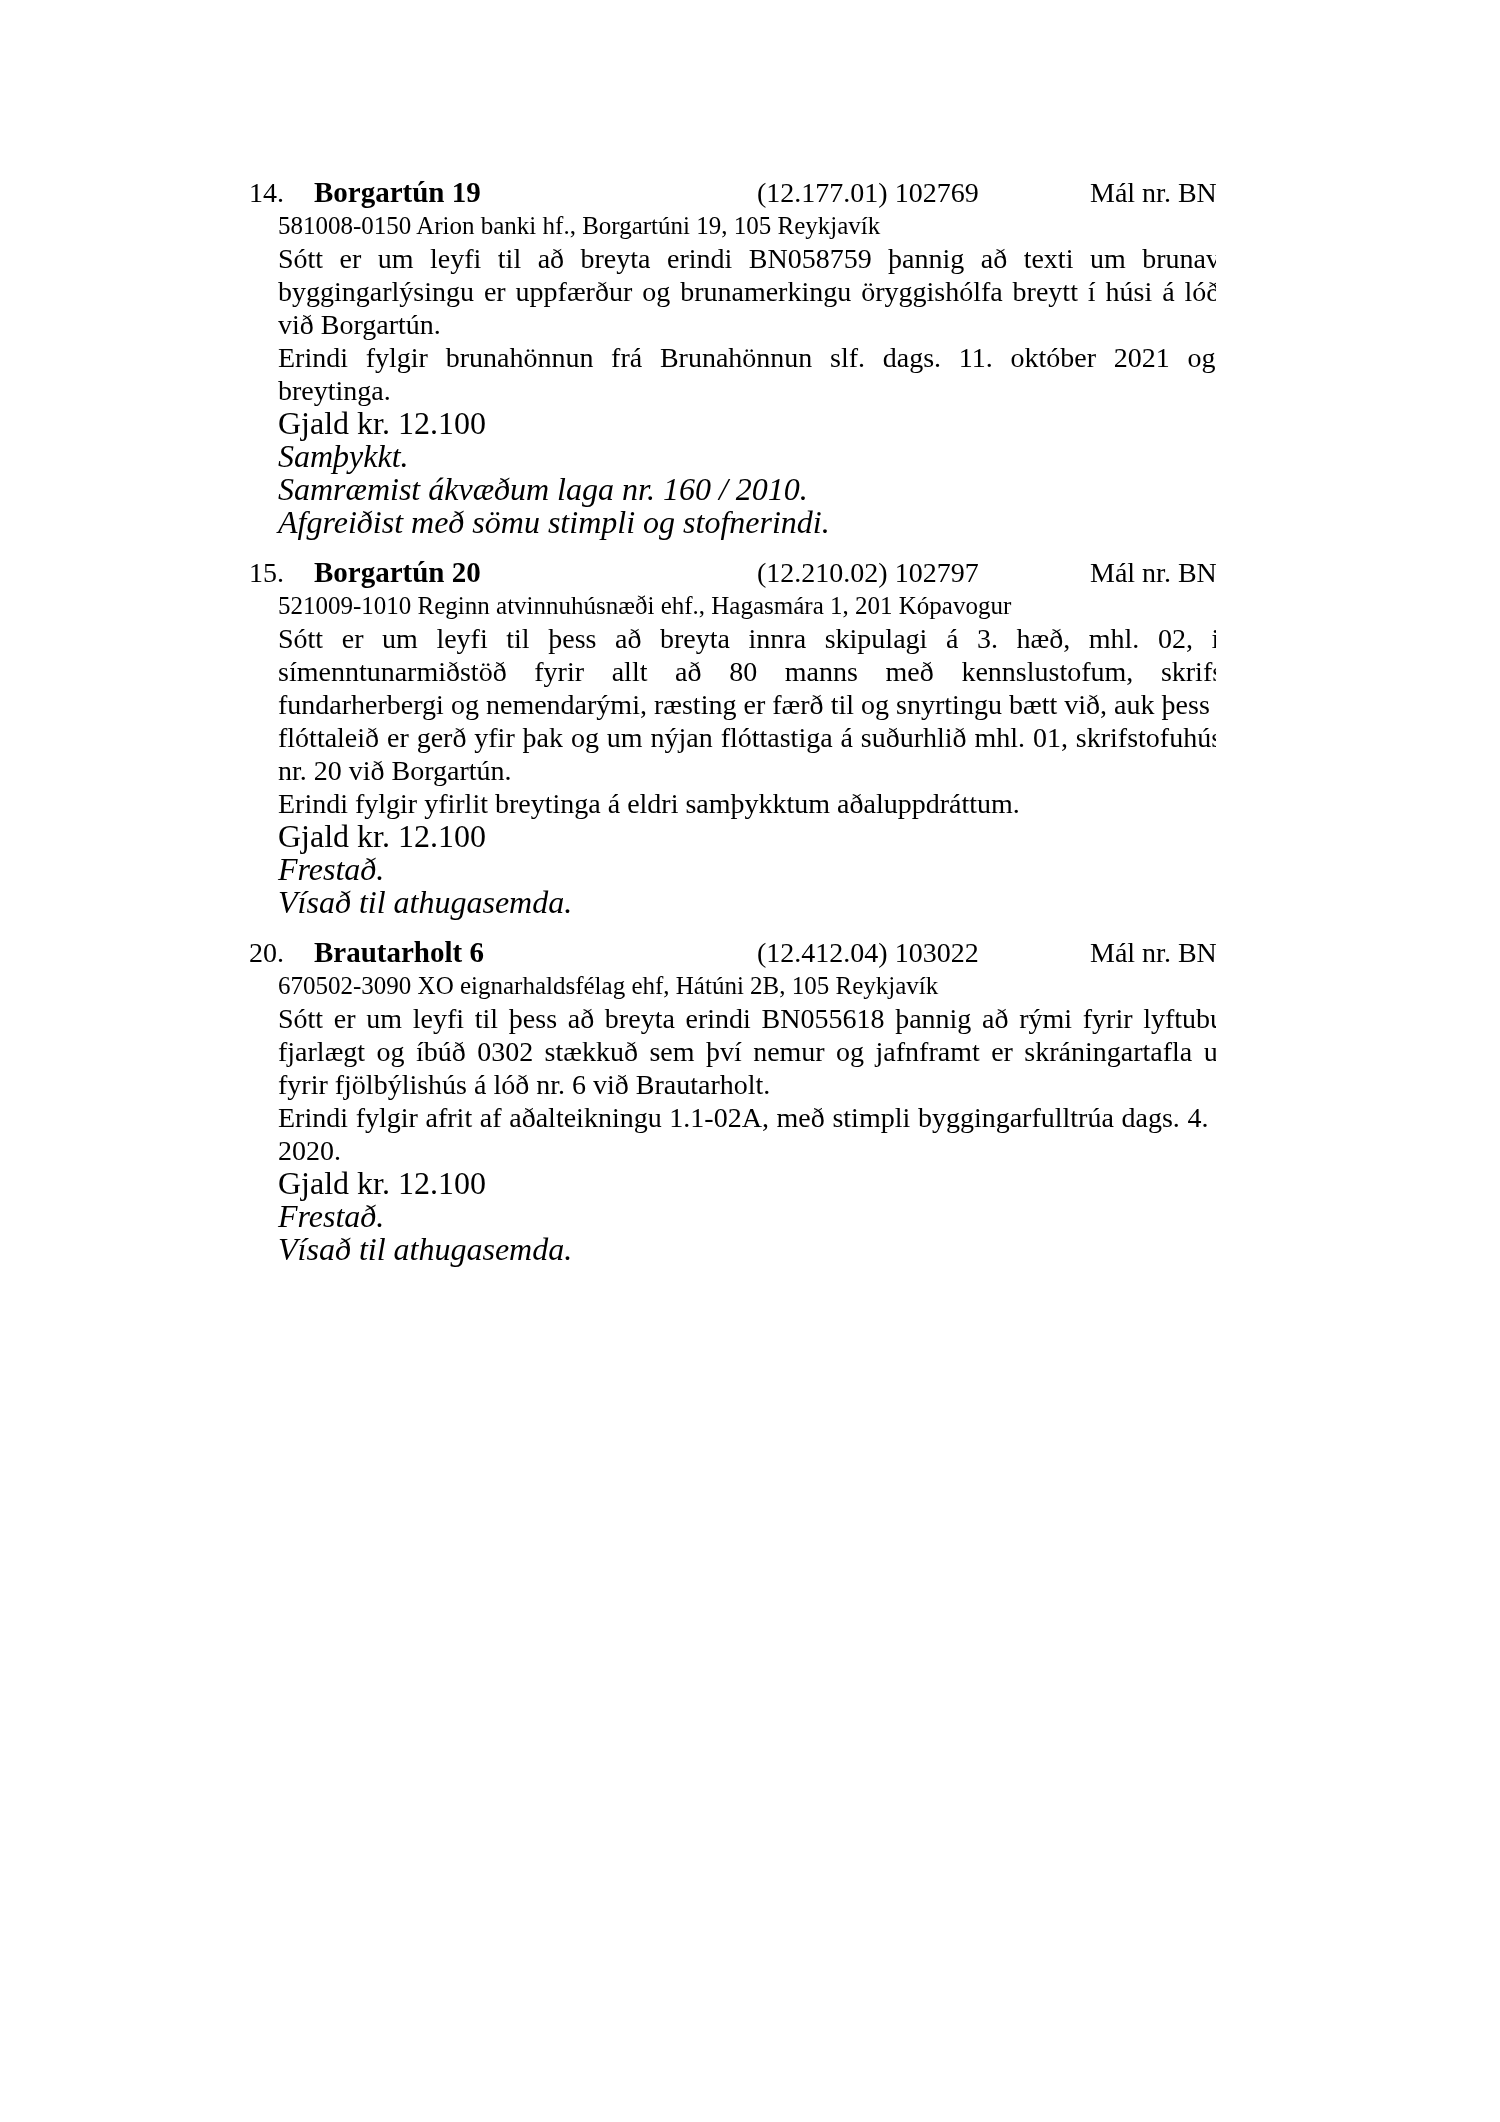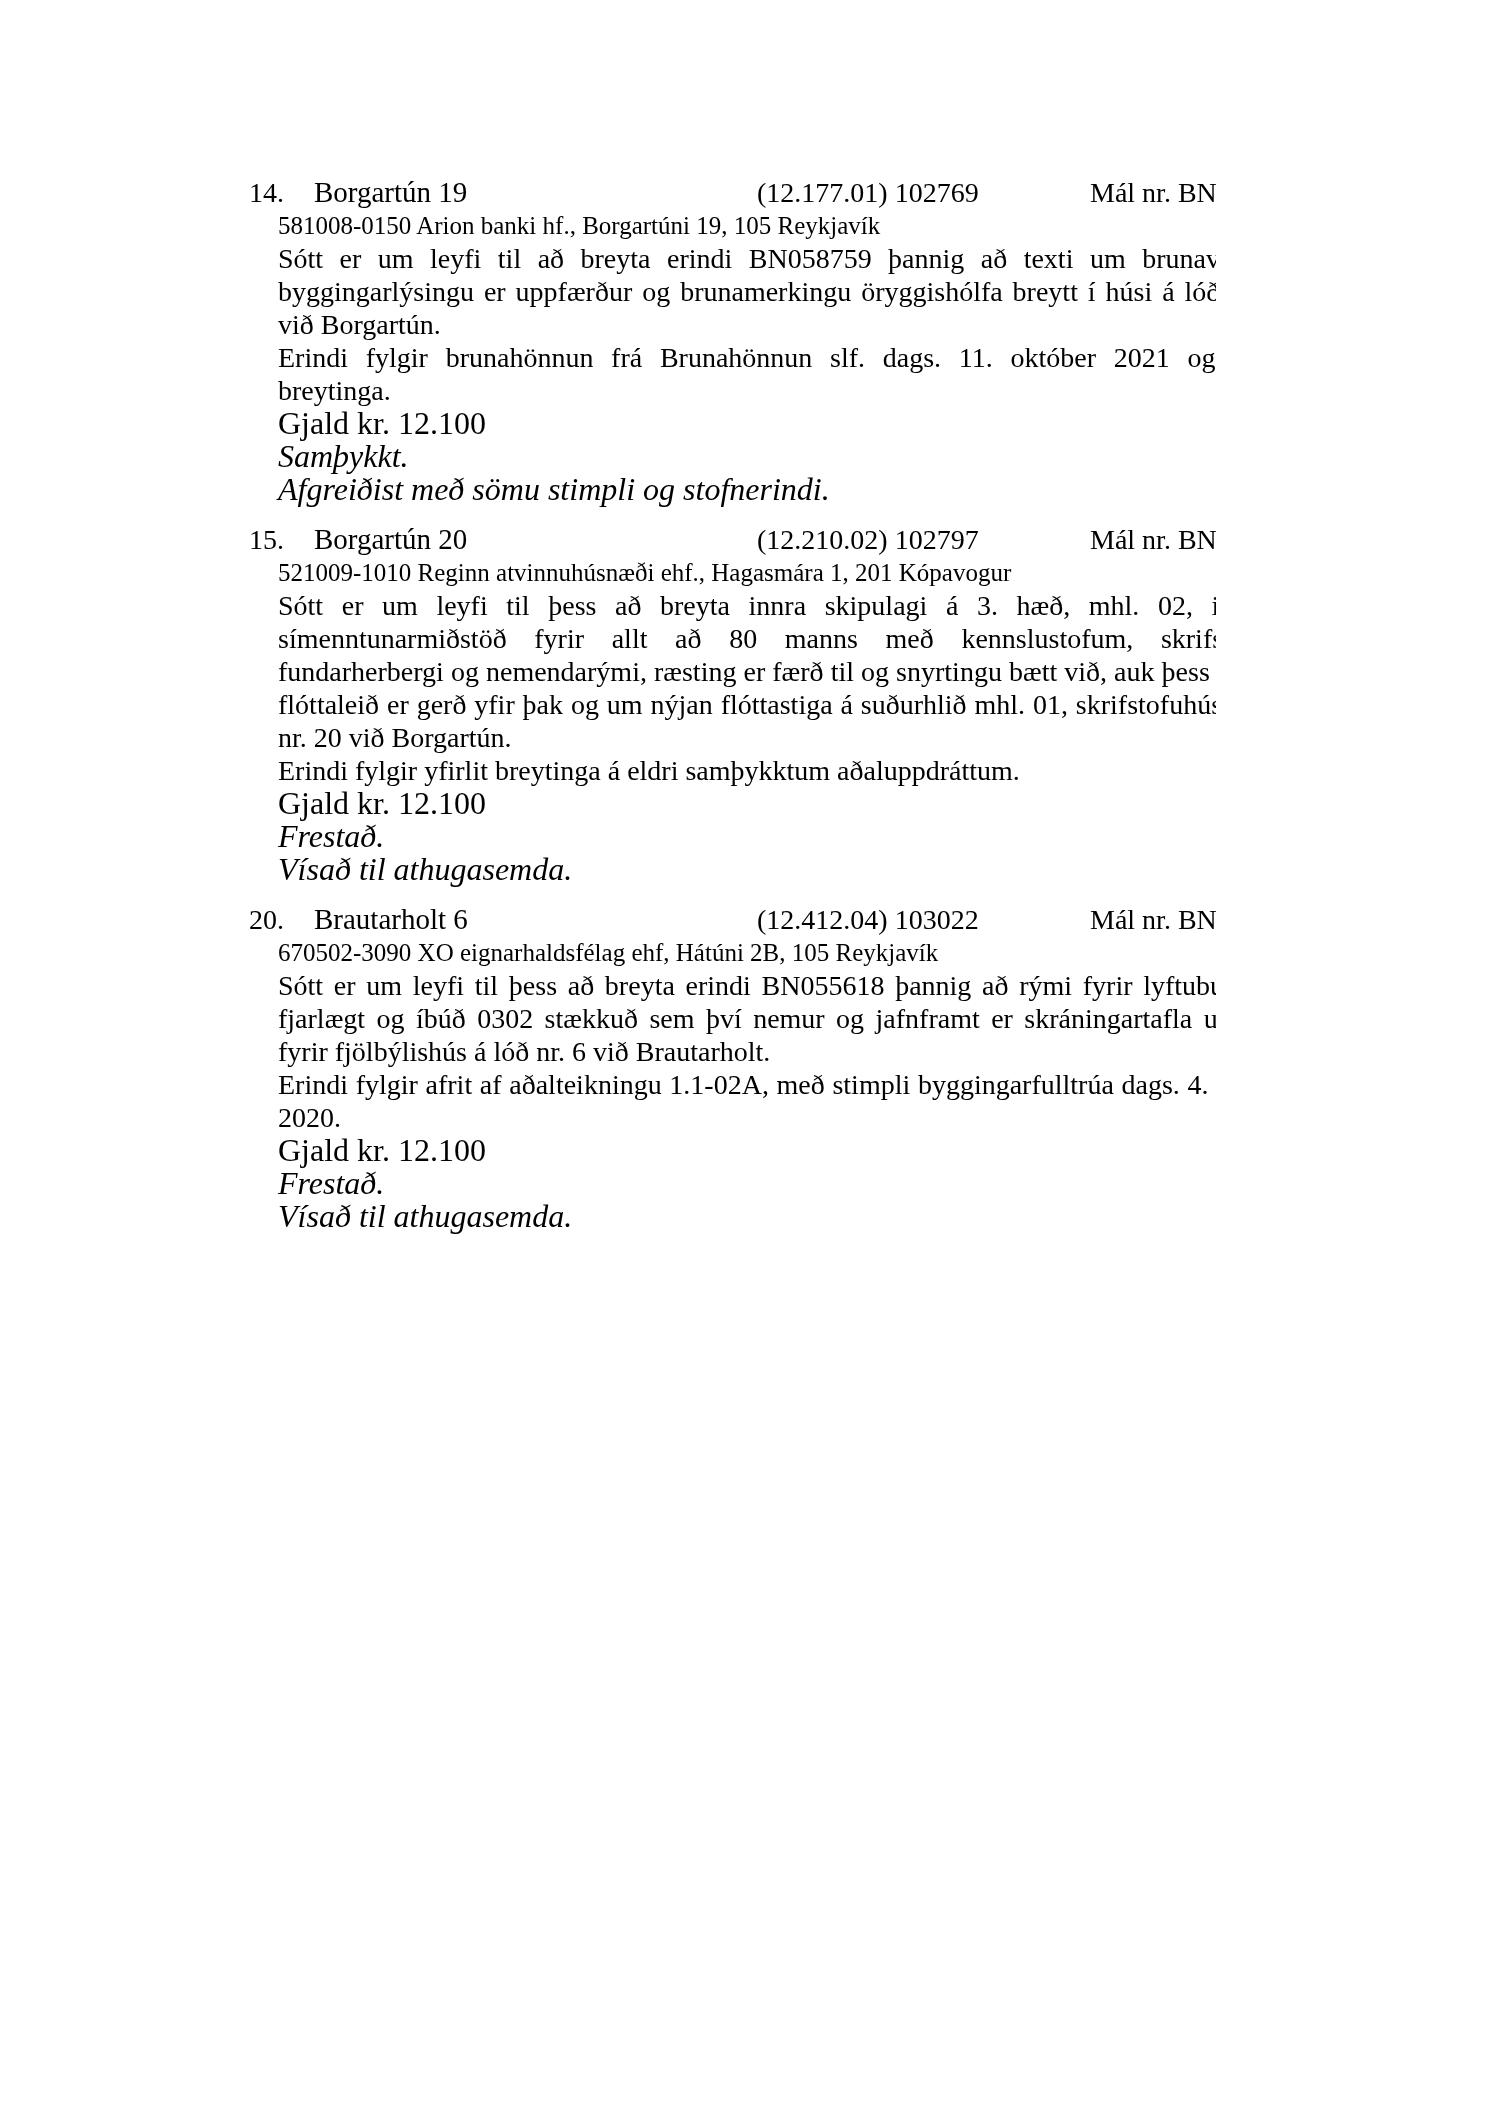--- a/index.html
+++ b/index.html
@@ -32,21 +32,21 @@
     line-height: 33px;
     white-space: nowrap;
   }
   .item-header .num {
     position: absolute;
     left: 0;
   }
   .item-header .title {
     position: absolute;
     left: 65px;
-    font-weight: normal;
+    font-weight: bold;
     font-size: 29px;
   }
   .item-header .ref {
     position: absolute;
     left: 508px;
   }
   .item-header .case {
     position: absolute;
     left: 841px;
   }
@@ -93,20 +93,21 @@
         <span class="num">14.</span>
         <span class="title">Borgartún 19</span>
         <span class="ref">(12.177.01) 102769</span>
         <span class="case">Mál nr. BN060056</span>
       </div>
       <div class="addr">581008-0150 Arion banki hf., Borgartúni 19, 105 Reykjavík</div>
       <p class="para">Sótt er um leyfi til að breyta erindi BN058759 þannig að texti um brunavarnir í byggingarlýsingu er uppfærður og brunamerkingu öryggishólfa breytt í húsi á lóð nr. 19 við Borgartún.</p>
       <p class="para">Erindi fylgir brunahönnun frá Brunahönnun slf. dags. 11. október 2021 og yfirlit breytinga.</p>
       <div class="line">Gjald kr. 12.100</div>
       <div class="line decision">Samþykkt.</div>
+      <div class="line decision">Samræmist ákvæðum laga nr. 160 / 2010.</div>
       <div class="line decision">Afgreiðist með sömu stimpli og stofnerindi.</div>
     </section>
 
     <section class="case-item">
       <div class="item-header">
         <span class="num">15.</span>
         <span class="title">Borgartún 20</span>
         <span class="ref">(12.210.02) 102797</span>
         <span class="case">Mál nr. BN060040</span>
       </div>

